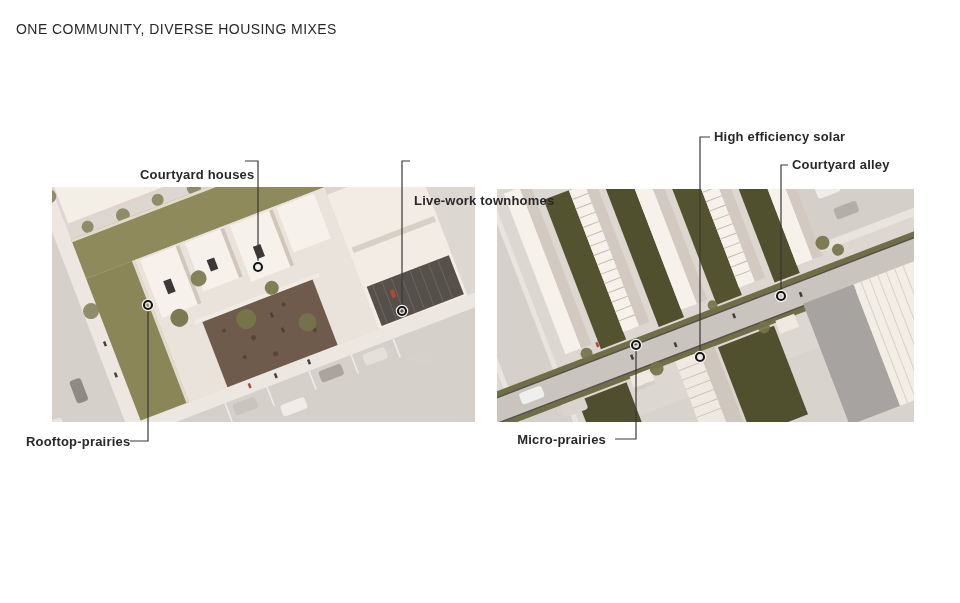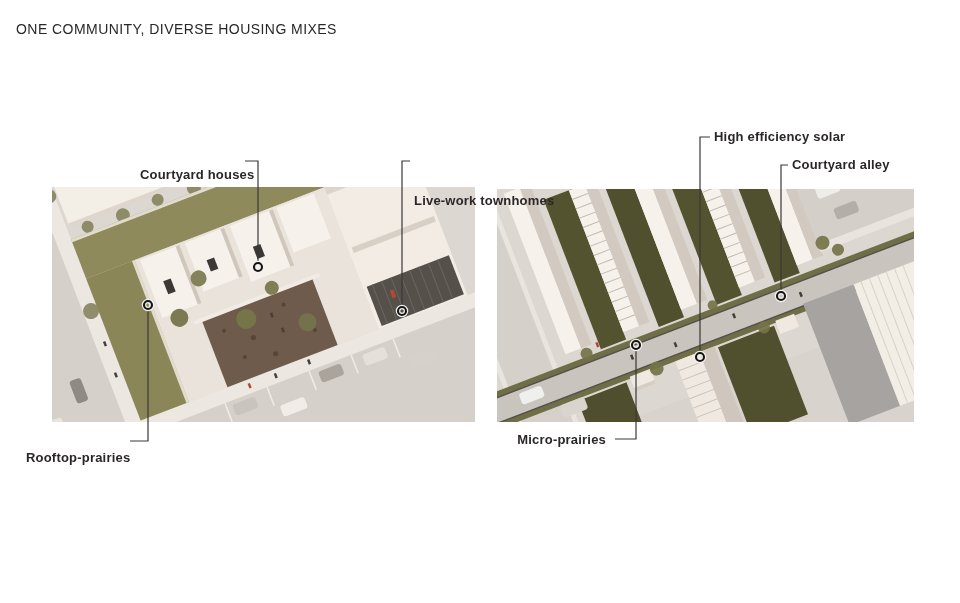--- a/index.html
+++ b/index.html
@@ -335,18 +335,18 @@
       </g>
       <g>
         <circle cx="781" cy="296" r="4" stroke="#f4f1ee" stroke-width="4.5"></circle>
         <circle cx="781" cy="296" r="4" stroke="#151515" stroke-width="2.1"></circle>
       </g>
     </g>
   </svg>
 
   <div class="callout-label ra" style="left:140px;top:170px;">Courtyard houses</div>
   <div class="callout-label" style="left:414px;top:156px;margin-top:40px;">Live-work townhomes</div>
-  <div class="callout-label ra" style="left:26px;top:437px;margin-top:16px;">Rooftop-prairies</div>
+  <div class="callout-label ra" style="left:26px;top:437px;">Rooftop-prairies</div>
   <div class="callout-label ra" style="left:506px;top:435px;">Micro-prairies</div>
   <div class="callout-label" style="left:714px;top:132px;">High efficiency solar</div>
   <div class="callout-label" style="left:792px;top:160px;">Courtyard alley</div>
 
 </div>
 
 </body></html>

